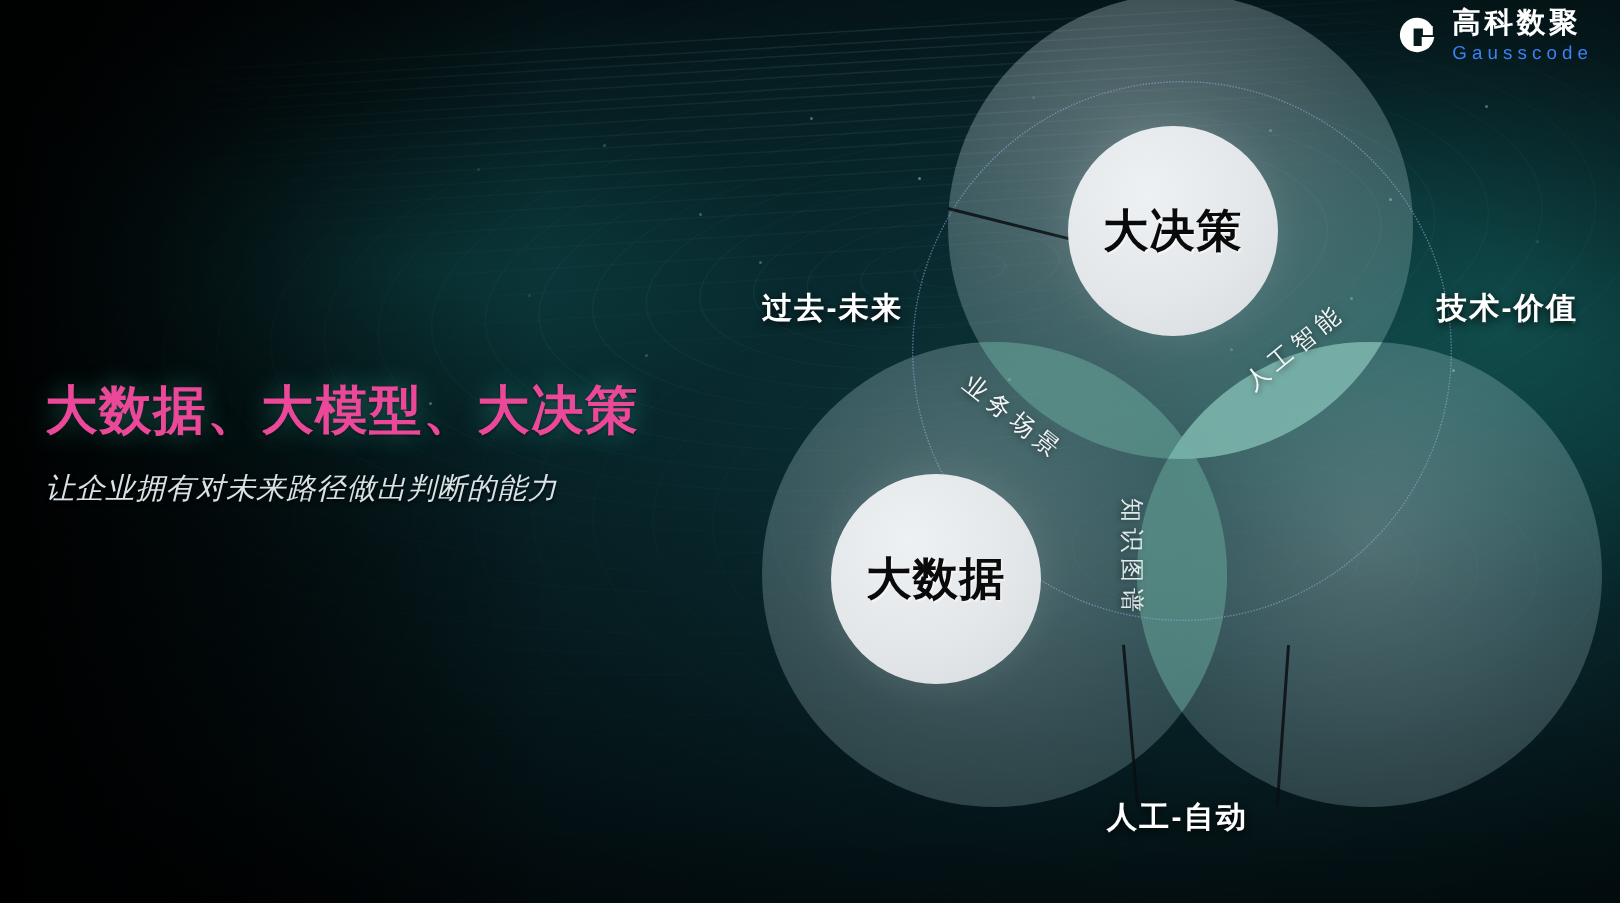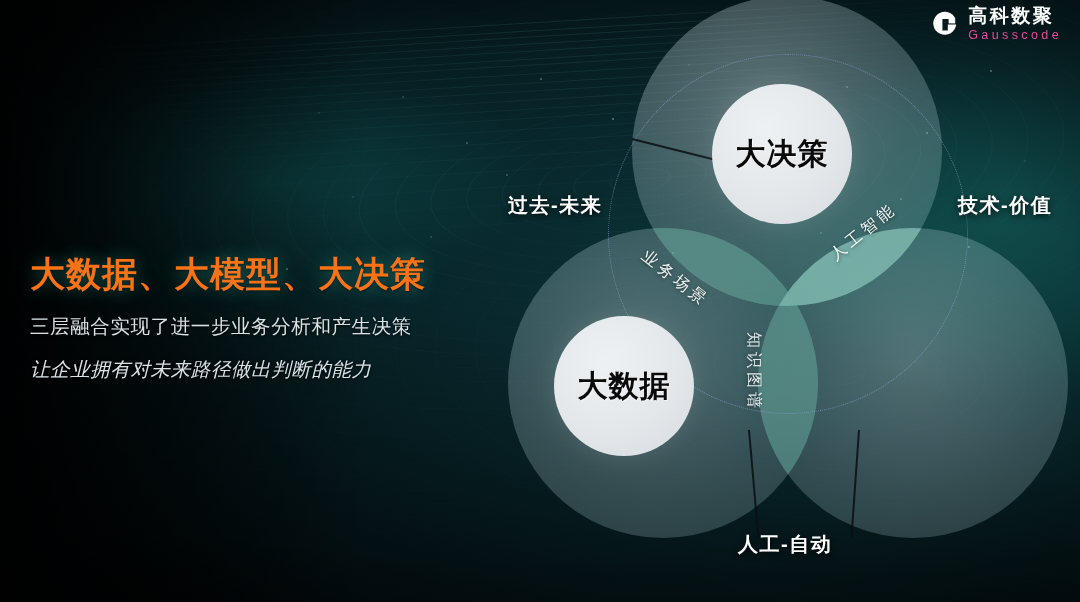--- a/index.html
+++ b/index.html
@@ -46,21 +46,21 @@
   .streaks span{position:absolute;left:0;height:1px;width:100%;
     background:linear-gradient(90deg, rgba(0,0,0,0) 0%, rgba(120,220,212,.16) 28%, rgba(150,240,230,.26) 55%, rgba(0,0,0,0) 92%);}
   .sparkles{position:absolute;inset:0;}
   .sparkles i{position:absolute;width:2px;height:2px;border-radius:50%;
     background:rgba(190,245,238,.55);display:block;}
 
   
   .left-text{position:absolute;left:30px;top:253px;width:460px;}
   .headline{
     font-size:35px;font-weight:bold;letter-spacing:1px;
-    color:#f97316;line-height:1.18;white-space:nowrap;
+    color:#ec4899;line-height:1.18;white-space:nowrap;
     text-shadow:0 0 18px rgba(60,200,175,.45),0 1px 2px rgba(0,0,0,.8);
   }
   .subline{
     font-size:19.5px;color:#d9e2e6;line-height:1.05;letter-spacing:.6px;
     white-space:nowrap;text-shadow:0 1px 3px rgba(0,0,0,.9);
   }
   .sub1{margin-top:22px;}
   .sub2{margin-top:22px;font-style:italic;}
 
   
@@ -142,21 +142,21 @@
   }
   .ax-left{left:508px;top:192px;}
   .ax-right{left:958px;top:192px;}
   .ax-bottom{left:738px;top:531px;}
 
   
   .logo{position:absolute;right:18px;top:6px;display:flex;align-items:center;gap:9px;}
   .logo-mark{width:28px;height:28px;position:relative;flex:0 0 auto;}
   .logo-text{display:flex;flex-direction:column;line-height:1;}
   .logo-cn{font-size:19px;font-weight:bold;color:#ffffff;letter-spacing:2.5px;}
-  .logo-en{font-size:12.5px;color:#ec4899;letter-spacing:3.4px;margin-top:4px;}
+  .logo-en{font-size:12.5px;color:#3b82f6;letter-spacing:3.4px;margin-top:4px;}
 </style>
 </head>
 <body>
 
 <div id="stage">
 
   <div class="bg-layer bg-base"></div>
   <div class="bg-layer bg-glow-left"></div>
   <div class="bg-layer bg-glow-right"></div>
   <div class="ripples" id="ripples">
@@ -265,21 +265,20 @@
       </svg>
     </div>
     <div class="logo-text">
       <span class="logo-cn">高科数聚</span>
       <span class="logo-en">Gausscode</span>
     </div>
   </div>
 
   <div class="left-text">
     <div class="headline">大数据、大模型、大决策</div>
-    <div class="subline sub1">三层融合实现了进一步业务分析和产生决策</div>
     <div class="subline sub2">让企业拥有对未来路径做出判断的能力</div>
   </div>
 
   <div class="venn">
 
     <div class="lobe lobe-top"></div>
     <div class="lobe lobe-bl"></div>
     <div class="lobe lobe-br"></div>
 
     <div class="lens lens-a"></div>

